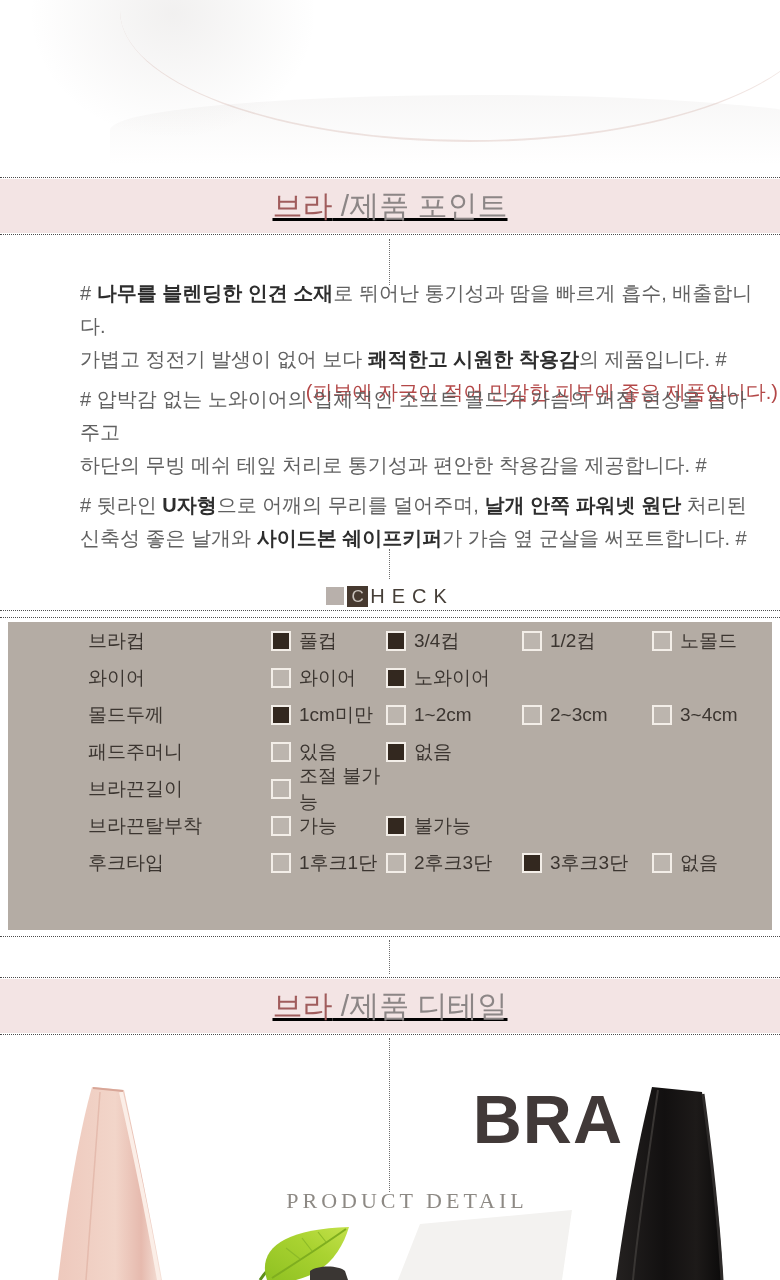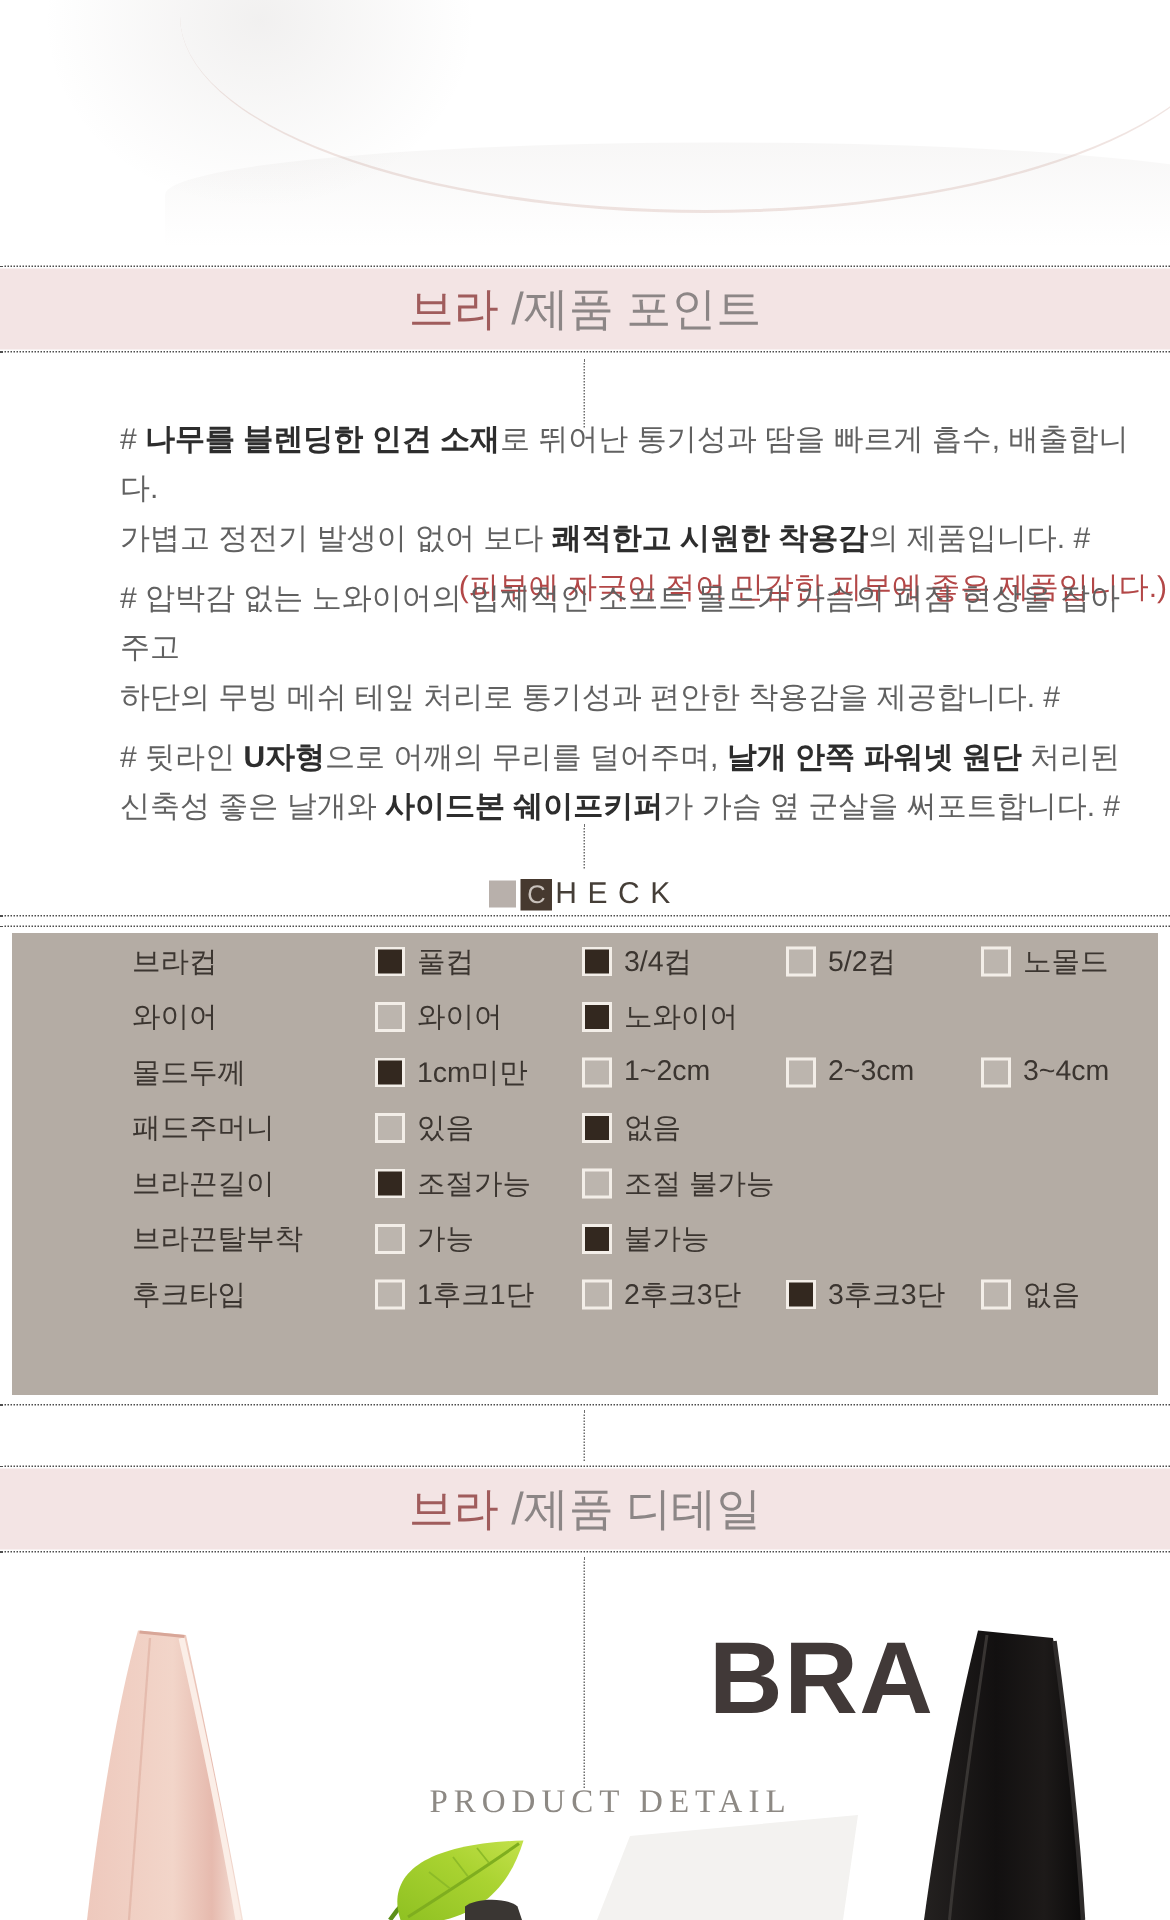--- a/index.html
+++ b/index.html
@@ -14,21 +14,21 @@
     border-bottom:2px solid rgba(205,165,155,0.30);border-radius:0 0 50% 50%;}
   .hip-shade{position:absolute;left:110px;top:95px;width:740px;height:70px;
     background:linear-gradient(rgba(150,140,135,0.07), rgba(150,140,135,0));border-radius:50% 50% 0 0;}
 
   
   .dotline{position:absolute;left:0;width:780px;height:0;border-top:1px dotted #4d4d4d;}
   .vdot{position:absolute;width:0;border-left:1px dotted #6e6e6e;}
 
   
   .band{position:absolute;left:0;width:780px;height:54px;background:#f3e4e4;
-        display:flex;align-items:center;justify-content:center;}
+        display:flex;align-items:center;justify-content:center;text-decoration:underline;}
   .band-title{font-size:30px;color:#8c8686;letter-spacing:0px;}
   .band-title .em{color:#a05c5c;}
 
   
   .para{position:absolute;left:0;width:780px;font-size:20px;line-height:33px;color:#616161;}
   .para .ln{padding-left:80px;padding-right:14px;}
   .para b{color:#2d2d2d;font-weight:bold;}
   .para .red{color:#b34747;text-align:right;padding-right:2px;}
 
   
@@ -39,21 +39,21 @@
       display:flex;align-items:center;justify-content:center;font-size:17px;line-height:21px;}
   .chk-rest{font-size:20px;color:#453e37;letter-spacing:7px;margin-left:2px;}
 
   
   .spec-table{position:absolute;left:8px;top:622px;width:764px;height:308px;background:#b4aca4;
       box-sizing:border-box;}
   .spec-row{display:flex;align-items:center;height:37px;font-size:19px;color:#3b3530;}
   .spec-label{width:162px;padding-left:80px;box-sizing:content-box;}
   .spec-opts{display:flex;flex:1;}
   .spec-opt{display:flex;align-items:center;}
-  .spec-opt:nth-child(1){width:138px;}
+  .spec-opt:nth-child(1){width:115px;margin-left:21px;}
   .spec-opt:nth-child(2){width:136px;}
   .spec-opt:nth-child(3){width:130px;}
   .cbx{width:16px;height:16px;border:2px solid #f3eee8;background:#bcb5ae;margin-right:8px;flex:none;}
   .cbx.on{background:#33281f;}
 
   
   .bra-word{position:absolute;left:0;top:1080px;width:623px;text-align:right;
       font-size:68px;font-weight:600;color:#413938;letter-spacing:1px;}
   .bra-sub{position:absolute;left:0;top:1188px;width:780px;text-align:center;
       font-family:"Liberation Serif","DejaVu Serif",serif;font-size:22px;color:#8d8984;letter-spacing:4px;margin-left:17px;}
@@ -119,21 +119,21 @@
       <span class="opt-label">풀컵</span>
     </div>
 
     <div class="spec-opt">
       <span class="cbx on"></span>
       <span class="opt-label">3/4컵</span>
     </div>
 
     <div class="spec-opt">
       <span class="cbx"></span>
-      <span class="opt-label">5/2컵</span>
+      <span class="opt-label">1/2컵</span>
     </div>
 
     <div class="spec-opt">
       <span class="cbx"></span>
       <span class="opt-label">노몰드</span>
     </div>
   </div>
     </div>
 
     <div class="spec-row">
@@ -187,24 +187,20 @@
     <div class="spec-opt">
       <span class="cbx on"></span>
       <span class="opt-label">없음</span>
     </div>
   </div>
     </div>
 
     <div class="spec-row">
       <div class="spec-label">브라끈길이</div>
       <div class="spec-opts">
-    <div class="spec-opt">
-      <span class="cbx on"></span>
-      <span class="opt-label">조절가능</span>
-    </div>
 
     <div class="spec-opt">
       <span class="cbx"></span>
       <span class="opt-label">조절 불가능</span>
     </div>
   </div>
     </div>
 
     <div class="spec-row">
       <div class="spec-label">브라끈탈부착</div>

